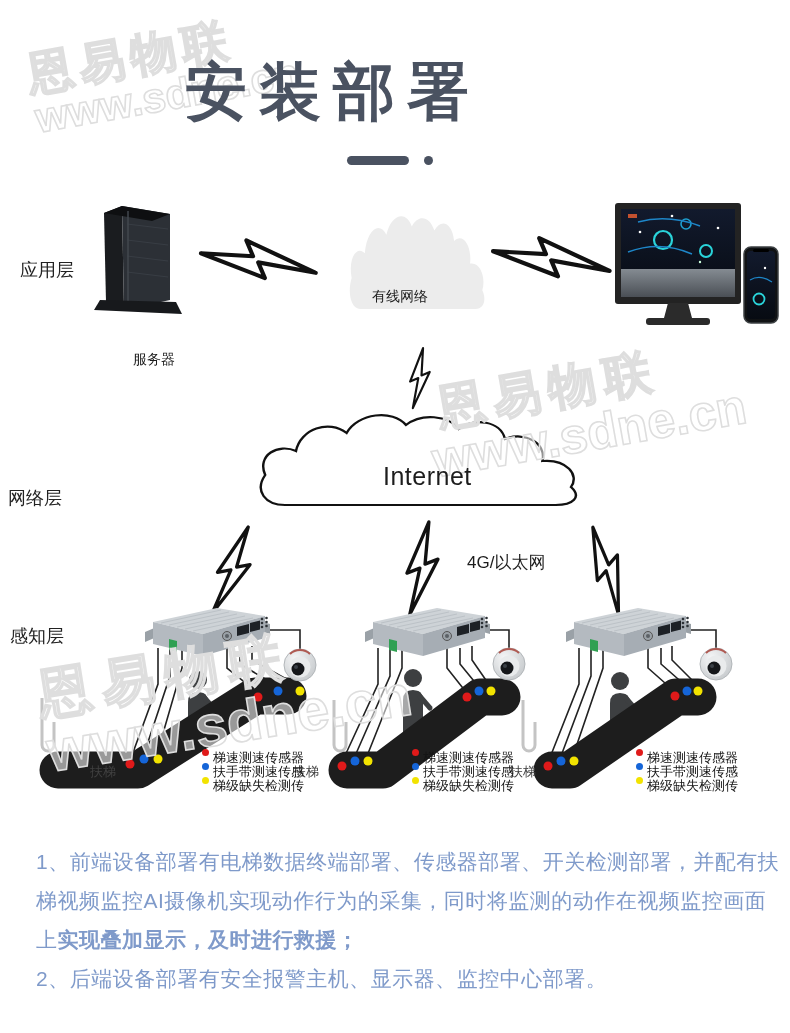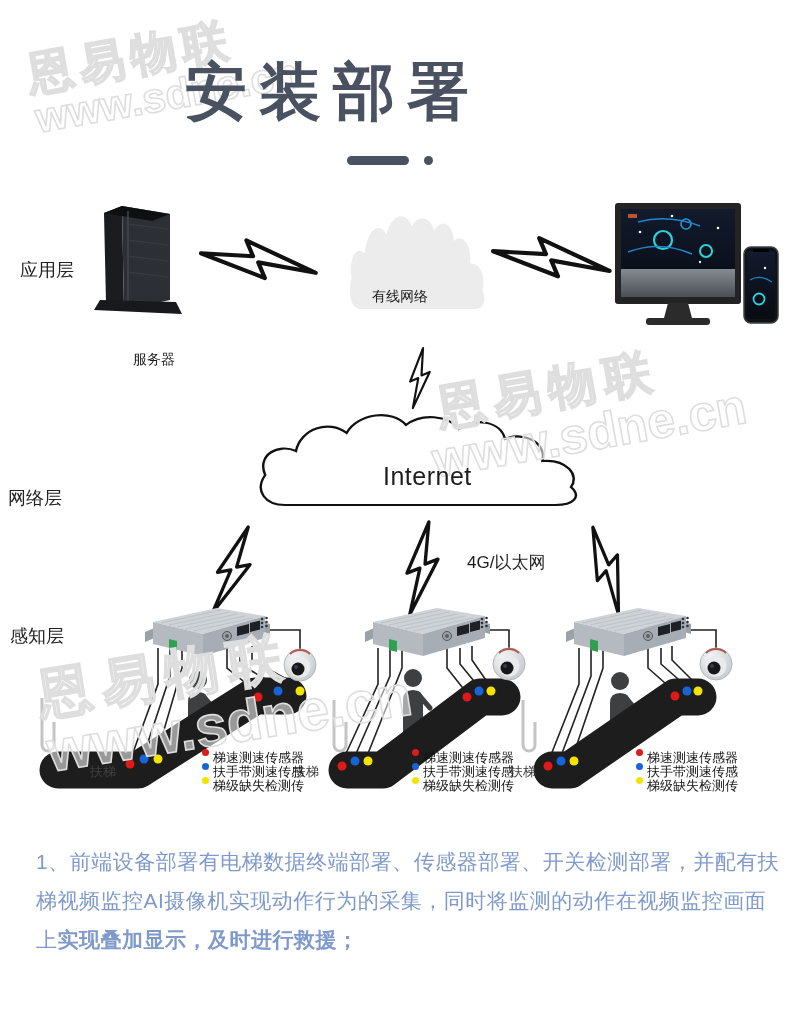--- a/index.html
+++ b/index.html
@@ -296,15 +296,16 @@
         <span>扶手带测速传感</span>
       </div>
     <div class="row">
         <span class="dot" style="background: rgb(242, 227, 0);"></span>
         <span>梯级缺失检测传</span>
       </div>
   </div>
 
   <div id="desc" class="abs txt" style="color: rgb(127, 154, 202);">
     <p><span>1、前端设备部署有电梯数据终端部署、传感器部署、开关检测部署，并配有扶梯视频监控AI摄像机实现动作行为的采集，同时将监测的动作在视频监控画面上</span><span class="b">实现叠加显示，及时进行救援；</span></p>
+    <p>2、后端设备部署有安全报警主机、显示器、监控中心部署。</p>
   </div>
 
 </div>
 
 </body></html>

